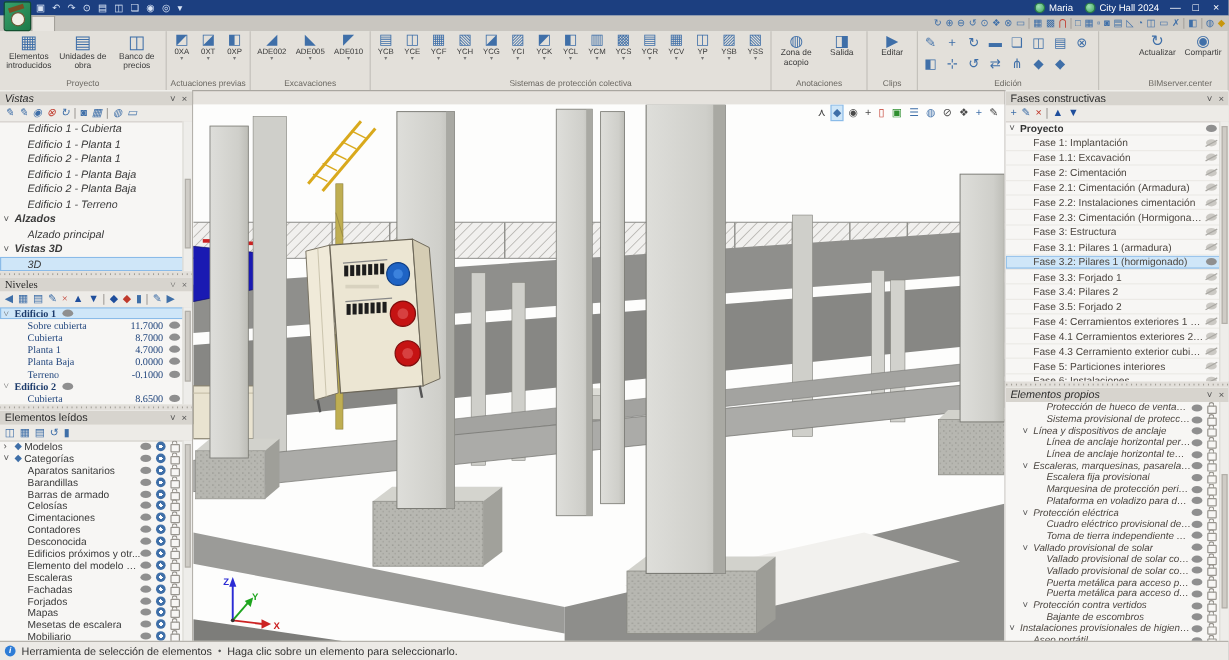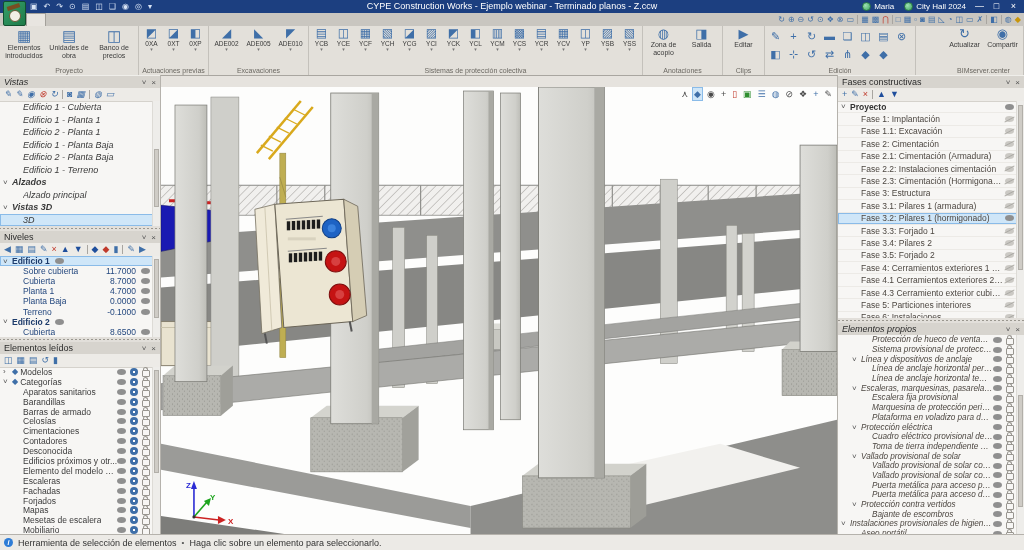--- a/index.html
+++ b/index.html
@@ -53,21 +53,21 @@
   .rbtn.tiny{width:17px;height:17px;justify-content:center;}
   .rbtn.tiny .ricon{font-size:11px;line-height:12px;}
   .rarrow{font-size:5px;color:#777;line-height:5px;}
   .rlabel:empty{display:none;}
   
   .main{position:absolute;top:75px;left:0;right:0;bottom:15px;}
   .sideL{position:absolute;left:0;top:0;width:160px;bottom:0;background:#efeeea;}
   .sideR{position:absolute;right:0;top:0;width:186px;bottom:0;background:#efeeea;}
   .panel{position:absolute;left:0;right:0;background:#f7f6f4;overflow:hidden;}
   #p-vistas{top:1px;height:150px;font-style:italic;}
-  #p-niveles{top:156px;height:106px;}
+  #p-niveles{top:156px;height:106px;font-family:Liberation Serif, serif;}
   #p-leidos{top:267px;bottom:0;}
   #p-fases{top:1px;height:242px;}
   #p-propios{top:248px;bottom:0;font-style:italic;}
   .grip{position:absolute;left:0;right:0;height:5px;background:#e2dfda;
         background-image:radial-gradient(#9a978f 20%,transparent 22%);
         background-size:4px 3px;background-repeat:repeat-x;background-position:center;}
   #grip1{top:151px;} #grip2{top:262px;} #grip3{top:243px;}
   .phead{height:12px;background:#d7d4ce;display:flex;align-items:center;padding:0 4px;
          font-size:9px;color:#2b2b2b;}
   .phbtns{margin-left:auto;display:flex;gap:5px;font-size:8px;color:#555;}
@@ -144,21 +144,20 @@
         <span class="qi" data-icon="undo">↶</span>
         <span class="qi" data-icon="redo">↷</span>
         <span class="qi" data-icon="search">⊙</span>
         <span class="qi" data-icon="print">▤</span>
         <span class="qi" data-icon="export">◫</span>
         <span class="qi" data-icon="report">❏</span>
         <span class="qi" data-icon="opt">◉</span>
         <span class="qi" data-icon="opt2">◎</span>
         <span class="qi" data-icon="more">▾</span>
       </div>
-    <div class="tb-title">CYPE Construction Works - Ejemplo webinar - Terminado planos - Z.ccw</div>
     <div class="tb-users">
 
     <span class="chip">
           <span class="dot"></span>
           <span>Maria</span>
         </span>
         <span class="chip">
           <span class="dot"></span>
           <span>City Hall 2024</span>
         </span>

